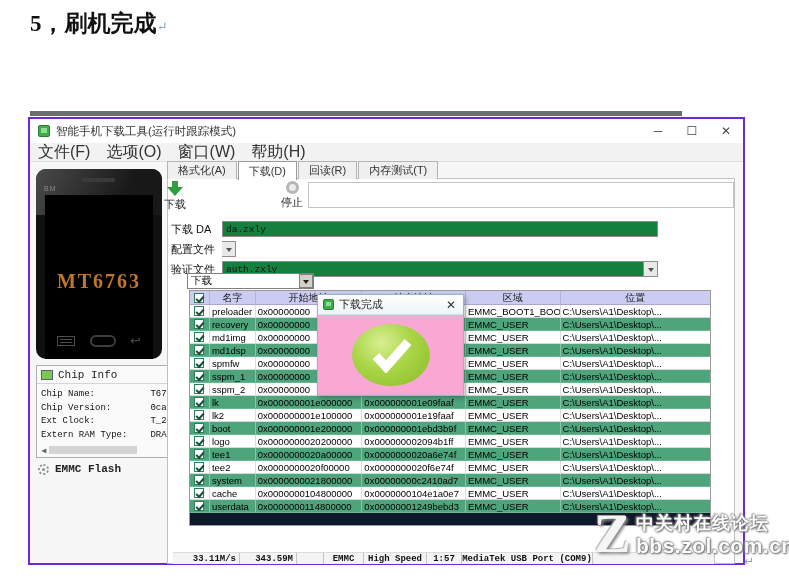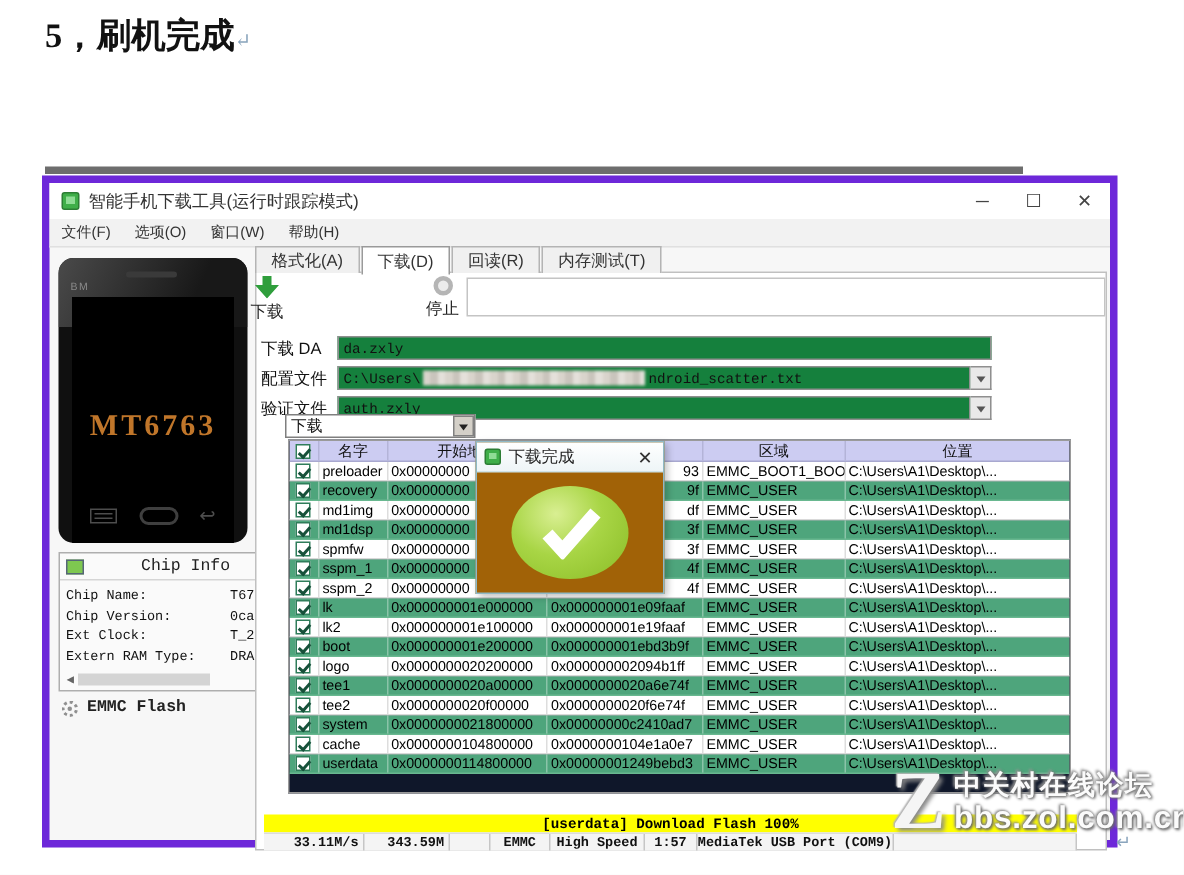--- a/index.html
+++ b/index.html
@@ -15,33 +15,33 @@
               font-size:17.5px; line-height:34px; color:#141414; letter-spacing:0.5px; }
   .seg-plain {}
   .seg-wavy { text-decoration:underline wavy #4a7fd4 1px; text-underline-offset:3px; }
   .seg-highlight { background:#00dd00; text-decoration:underline wavy #4a7fd4 1px; text-underline-offset:3px; }
   .seg-mark { font-size:12px; color:#8aa5bd; }
   .img-topbar { position:absolute; left:30px; top:111px; width:652px; height:5px; background:#6d6d6d; }
   .pilcrow-out { position:absolute; left:744px; top:554px; font-size:12px; color:#8aa5bd; }
 
   
   .tool-window { position:absolute; left:28px; top:117px; width:717px; height:448px;
-                 background:#f7f7f7; border:5px solid #6d28d9; font-size:11px; color:#222; }
+                 background:#f7f7f7; border:2px solid #6d28d9; font-size:11px; color:#222; }
   .titlebar { position:absolute; left:0; top:0; width:100%; height:24px; background:#ffffff;
               display:flex; align-items:center; }
   .tb-icon { width:12px; height:12px; margin:0 6px 0 8px; background:#3fae49; border:1px solid #2c7d34;
              border-radius:2px; position:relative; }
   .tb-icon::after { content:""; position:absolute; left:2px; top:2px; right:2px; height:5px; background:#8fdc95; }
   .tb-title { font-size:11.5px; color:#333; }
   .tb-controls { margin-left:auto; display:flex; height:100%; }
   .tb-controls span { width:34px; height:100%; display:flex; align-items:center; justify-content:center;
                       color:#444; font-size:12px; }
   .menubar { position:absolute; left:0; top:24px; width:100%; height:19px; background:#f2f2f2;
              border-bottom:1px solid #e0e0e0; display:flex; align-items:center; }
-  .menu-item { padding:0 8px; font-size:10px; color:#333;text-align:right; }
+  .menu-item { padding:0 8px; font-size:16px; color:#333;text-align:right; }
 
   
   .phone { position:absolute; left:6px; top:50px; width:126px; height:190px; background:#101010;
            border-radius:10px; overflow:hidden; }
   .phone-gloss { position:absolute; left:0; top:0; width:100%; height:46px;
                  background:linear-gradient(115deg,#4a4a4a 0%,#2a2a2a 45%,#181818 70%); }
   .phone-speaker { position:absolute; left:45px; top:9px; width:34px; height:4px; background:#3a3a3a; border-radius:2px; }
   .phone-bm { position:absolute; left:8px; top:16px; font-size:7px; color:#8a8a8a; letter-spacing:1px; }
   .phone-screen { position:absolute; left:9px; top:26px; width:108px; height:172px; background:#000;
                   display:flex; align-items:center; justify-content:center; }
@@ -50,21 +50,21 @@
   .phone-nav { position:absolute; left:0; bottom:8px; width:100%; height:20px; display:flex;
                align-items:center; justify-content:space-around; padding:0 14px; }
   .pn-menu { width:18px; height:10px; border:1px solid #4d4d4d; position:relative; }
   .pn-menu::after { content:""; position:absolute; left:2px; top:2px; right:2px; height:1px;
                     background:#4d4d4d; box-shadow:0 3px 0 #4d4d4d; }
   .pn-home { width:26px; height:12px; border:2px solid #3f3f3f; border-radius:6px; }
   .pn-back { color:#4d4d4d; font-size:13px; line-height:10px; }
 
   .chipinfo { position:absolute; left:6px; top:246px; width:153px; height:93px; background:#fafafa;
               border:1px solid #aeaeae; font-family:"Liberation Mono","DejaVu Sans Mono",monospace; }
-  .ci-header { display:flex; align-items:center; height:18px; border-bottom:1px solid #d5d5d5; padding-left:4px;gap:33px; }
+  .ci-header { display:flex; align-items:center; height:18px; border-bottom:1px solid #d5d5d5; padding-left:4px; }
   .ci-mon { width:12px; height:10px; border:1px solid #567; background:#7ec850; margin-right:5px; }
   .ci-title { font-size:11px; color:#222; }
   .ci-rows { position:absolute; left:4px; top:22px; right:16px; }
   .ci-row { display:flex; justify-content:space-between; font-size:9px; line-height:13.5px; color:#111; white-space:nowrap; }
   .ci-vscroll { position:absolute; right:2px; top:20px; width:11px; bottom:14px; display:flex;
                 flex-direction:column; justify-content:space-between; align-items:center; }
   .ci-vscroll .arr { font-size:8px; color:#666; }
   .ci-vscroll .thumb { width:9px; flex:1; margin:1px 0; background:#dcdcdc; }
   .ci-hscroll { position:absolute; left:2px; right:2px; bottom:2px; height:10px; display:flex; align-items:center; }
   .ci-hscroll .arr { font-size:8px; color:#666; width:10px; text-align:center; }
@@ -138,22 +138,22 @@
                   font-family:"Liberation Mono","DejaVu Sans Mono",monospace; font-size:9.5px; font-weight:700; color:#000; }
   .status-row { position:absolute; left:143px; top:433px; width:542px; height:12px; display:flex;
                 background:#f4f4f4; border-top:1px solid #dcdcdc; }
   .status-cell { height:100%; border-right:1px solid #c6c6c6; font-family:"Liberation Mono","DejaVu Sans Mono",monospace;
                  font-size:9px; color:#111; display:flex; align-items:center; padding:0 3px; white-space:nowrap; overflow:hidden;font-weight:bold; }
   .status-cell.right { justify-content:flex-end; }
   .status-cell.center { justify-content:center; }
   .status-cell.bold { font-weight:700; }
 
   
-  .dialog { position:absolute; left:317px; top:294px; width:126px; height:102px; border:1px solid #8fb9c6;
-            box-shadow:2px 2px 5px rgba(0,0,0,0.25); z-index:5; background:#a16207; }
+  .dialog { position:absolute; left:317px; top:294px; width:147px; height:102px; border:1px solid #8fb9c6;
+            box-shadow:2px 2px 5px rgba(0,0,0,0.25); z-index:5; background:#f9a8d4; }
   .dlg-title { height:20px; background:linear-gradient(#ffffff,#eef5f7); display:flex; align-items:center;
                border-bottom:1px solid #cfe3e8; }
   .dlg-icon { width:11px; height:11px; background:#3fae49; border:1px solid #2c7d34; border-radius:2px;
               margin:0 5px 0 5px; position:relative; }
   .dlg-icon::after { content:""; position:absolute; left:2px; top:2px; right:2px; height:4px; background:#8fdc95; }
   .dlg-title .t { font-size:11px; color:#222; flex:1; }
   .dlg-title .x { width:24px; text-align:center; font-size:12px; color:#333; }
   .dlg-body { position:absolute; left:0; top:20px; right:0; bottom:0; display:flex; align-items:center; justify-content:center; }
   .dlg-check { width:78px; height:62px; border-radius:50%;
                background:radial-gradient(ellipse at 38% 30%, #d9ef92 0%, #a8d545 45%, #8abc26 100%);
@@ -271,25 +271,20 @@
 
     <div id="fields">
         <div class="field-row" style="top: 96px;">
           <span class="f-label">下载 DA</span>
           <div class="f-input" style="width: 436px;">
             <span>da.zxly</span>
           </div>
         </div>
         <div class="field-row" style="top: 116px;">
           <span class="f-label">配置文件</span>
-          <div class="f-input" style="width: 422px;">
-            <span>C:\Users\</span>
-            <span class="redacted"></span>
-            <span>ndroid_scatter.txt</span>
-          </div>
           <span class="combo-arrow">
             <i></i>
           </span>
         </div>
         <div class="field-row" style="top: 136px;">
           <span class="f-label">验证文件</span>
           <div class="f-input" style="width: 422px;">
             <span>auth.zxly</span>
           </div>
           <span class="combo-arrow">
@@ -473,23 +468,20 @@
             </div>
             <div class="tc c1">userdata</div>
             <div class="tc c2">0x0000000114800000</div>
             <div class="tc c3">0x00000001249bebd3</div>
             <div class="tc c4">EMMC_USER</div>
             <div class="tc c5">C:\Users\A1\Desktop\...</div>
           </div>
         </div>
     </div>
 
-    <div class="progress-bar">
-      <span>[userdata] Download Flash 100%</span>
-    </div>
     <div class="status-row" id="status-row">
         <div class="status-cell right" style="width: 67px;">33.11M/s</div>
         <div class="status-cell right" style="width: 57px;">343.59M</div>
         <div class="status-cell left" style="width: 27px;"></div>
         <div class="status-cell center bold" style="width: 40px;">EMMC</div>
         <div class="status-cell center" style="width: 63px;">High Speed</div>
         <div class="status-cell center" style="width: 35px;">1:57</div>
         <div class="status-cell center" style="width: 131px;">MediaTek USB Port (COM9)</div>
         <div class="status-cell left" style="width: 122px;"></div>
       </div>

